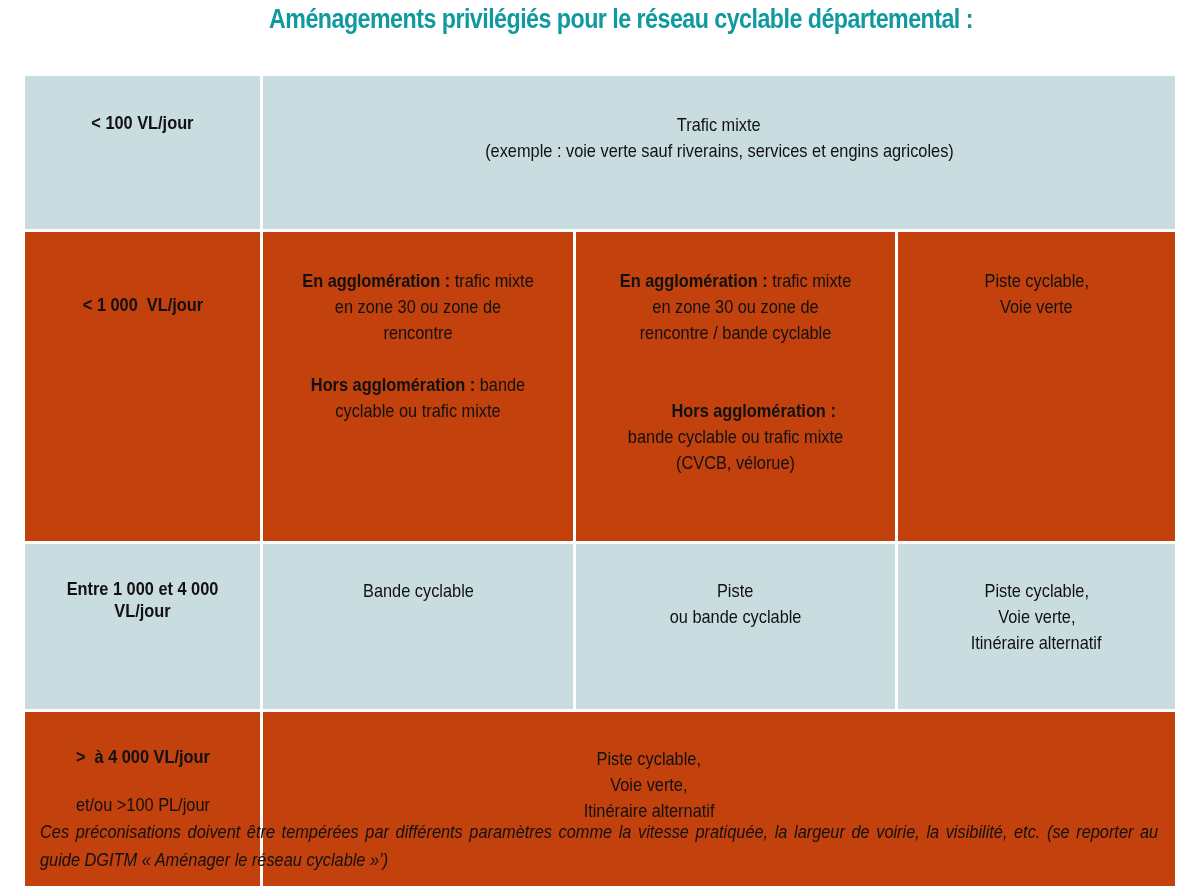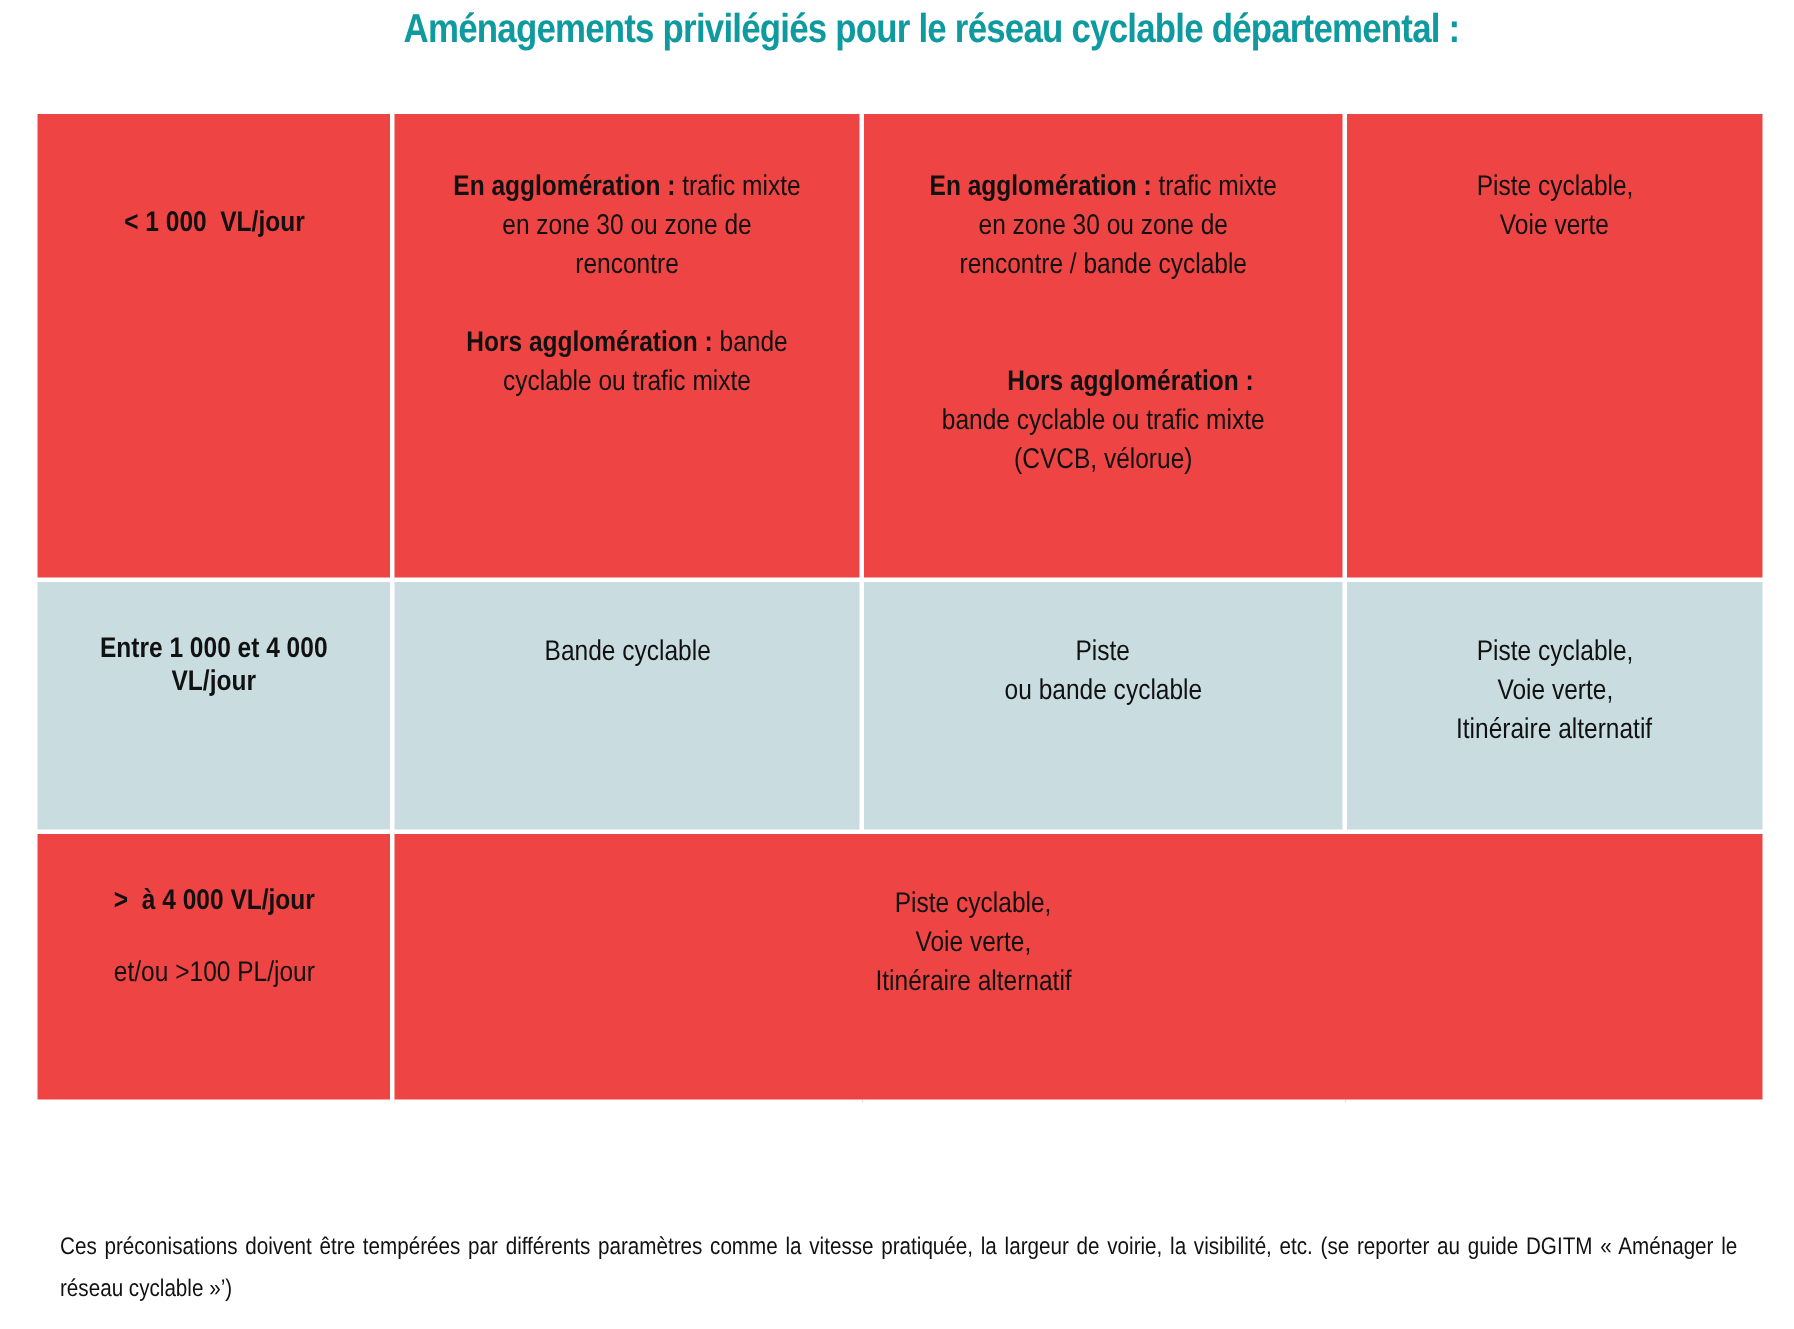--- a/index.html
+++ b/index.html
@@ -8,49 +8,58 @@
   .title { position: absolute; left: 0; top: 4px; width: 1242px; text-align: center;
            font-family: "Liberation Sans", sans-serif; font-weight: bold; font-size: 27px;
            color: #0f9aa0; letter-spacing: -0.6px; transform: scaleX(0.86); transform-origin: 621px 0; }
   table.grid { position: absolute; left: 22px; top: 73px; width: 1153px; border-collapse: collapse;
                table-layout: fixed; }
   table.grid td, table.grid th { border: 3px solid #ffffff; padding: 0; vertical-align: middle; }
   .hdr th { background: #049a9d; color: #fff; height: 76px; text-align: left; vertical-align: top;
             font-size: 19px; font-weight: bold; line-height: 26px; }
   .hdr th .h { display: block; padding: 8px 0 0 14px; transform: scaleX(0.86); transform-origin: 0 0; width: 116%; }
   .dark td { background: #c9dde0; }
-  .light td { background: #ef4444; }
+  .light td { background: #c2410c; }
   .rowlabel { text-align: center; font-weight: bold; font-size: 19px; }
   .cell { text-align: center; font-size: 19px; line-height: 26px; }
   .sq { display: inline-block; transform: scaleX(0.86); }
   .r1 td { height: 117px; }
   .r2 td { height: 247px; }
   .r3 td { height: 131px; }
   .r4 td { height: 143px; }
   .topalign { vertical-align: top !important; }
   .mixed b { font-weight: bold; }
-  .note { position: absolute; left: 40px; top: 818px; width: 1118px; 
-          font-size: 16px; line-height: 28px; text-align: justify; text-align-last: left; color: #111; }
+  .note { position: absolute; left: 40px; top: 818px; width: 1118px; font-style: italic;
+          font-size: 19px; line-height: 28px; text-align: justify; text-align-last: left; color: #111; }
   .note .sq2 { display: block; transform: scaleX(0.86); transform-origin: 0 0; width: 116.3%; }
   .sub { font-weight: normal; font-size: 19px; display: block; margin-top: 26px; }
 </style>
 </head>
 <body>
 
 <div class="title">Aménagements privilégiés pour le réseau cyclable départemental :</div>
 
 <table class="grid">
   <colgroup>
     <col style="width:238px">
     <col style="width:313px">
     <col style="width:322px">
     <col style="width:280px">
   </colgroup>
   <tbody>
 
+  <tr class="dark r1">
+    <td class="rowlabel topalign" style="padding-top:36px">
+      <span class="sq">&lt; 100 VL/jour</span>
+    </td>
+    <td colspan="3" class="cell topalign" style="padding-top:36px">
+      <span class="sq">Trafic mixte</span><br>
+      <span class="sq">(exemple : voie verte sauf riverains, services et engins agricoles)</span>
+    </td>
+  </tr>
 
   <tr class="light r2">
     <td class="rowlabel topalign" style="padding-top:62px">
       <span class="sq" style="white-space:pre">&lt; 1 000  VL/jour</span>
     </td>
     <td class="cell topalign" style="padding:36px 18px 0">
       <div class="sq mixed">
         <b>En agglomération :</b><span> trafic mixte en zone 30 ou zone de rencontre</span>
       </div>
       <div style="height:26px"></div>

